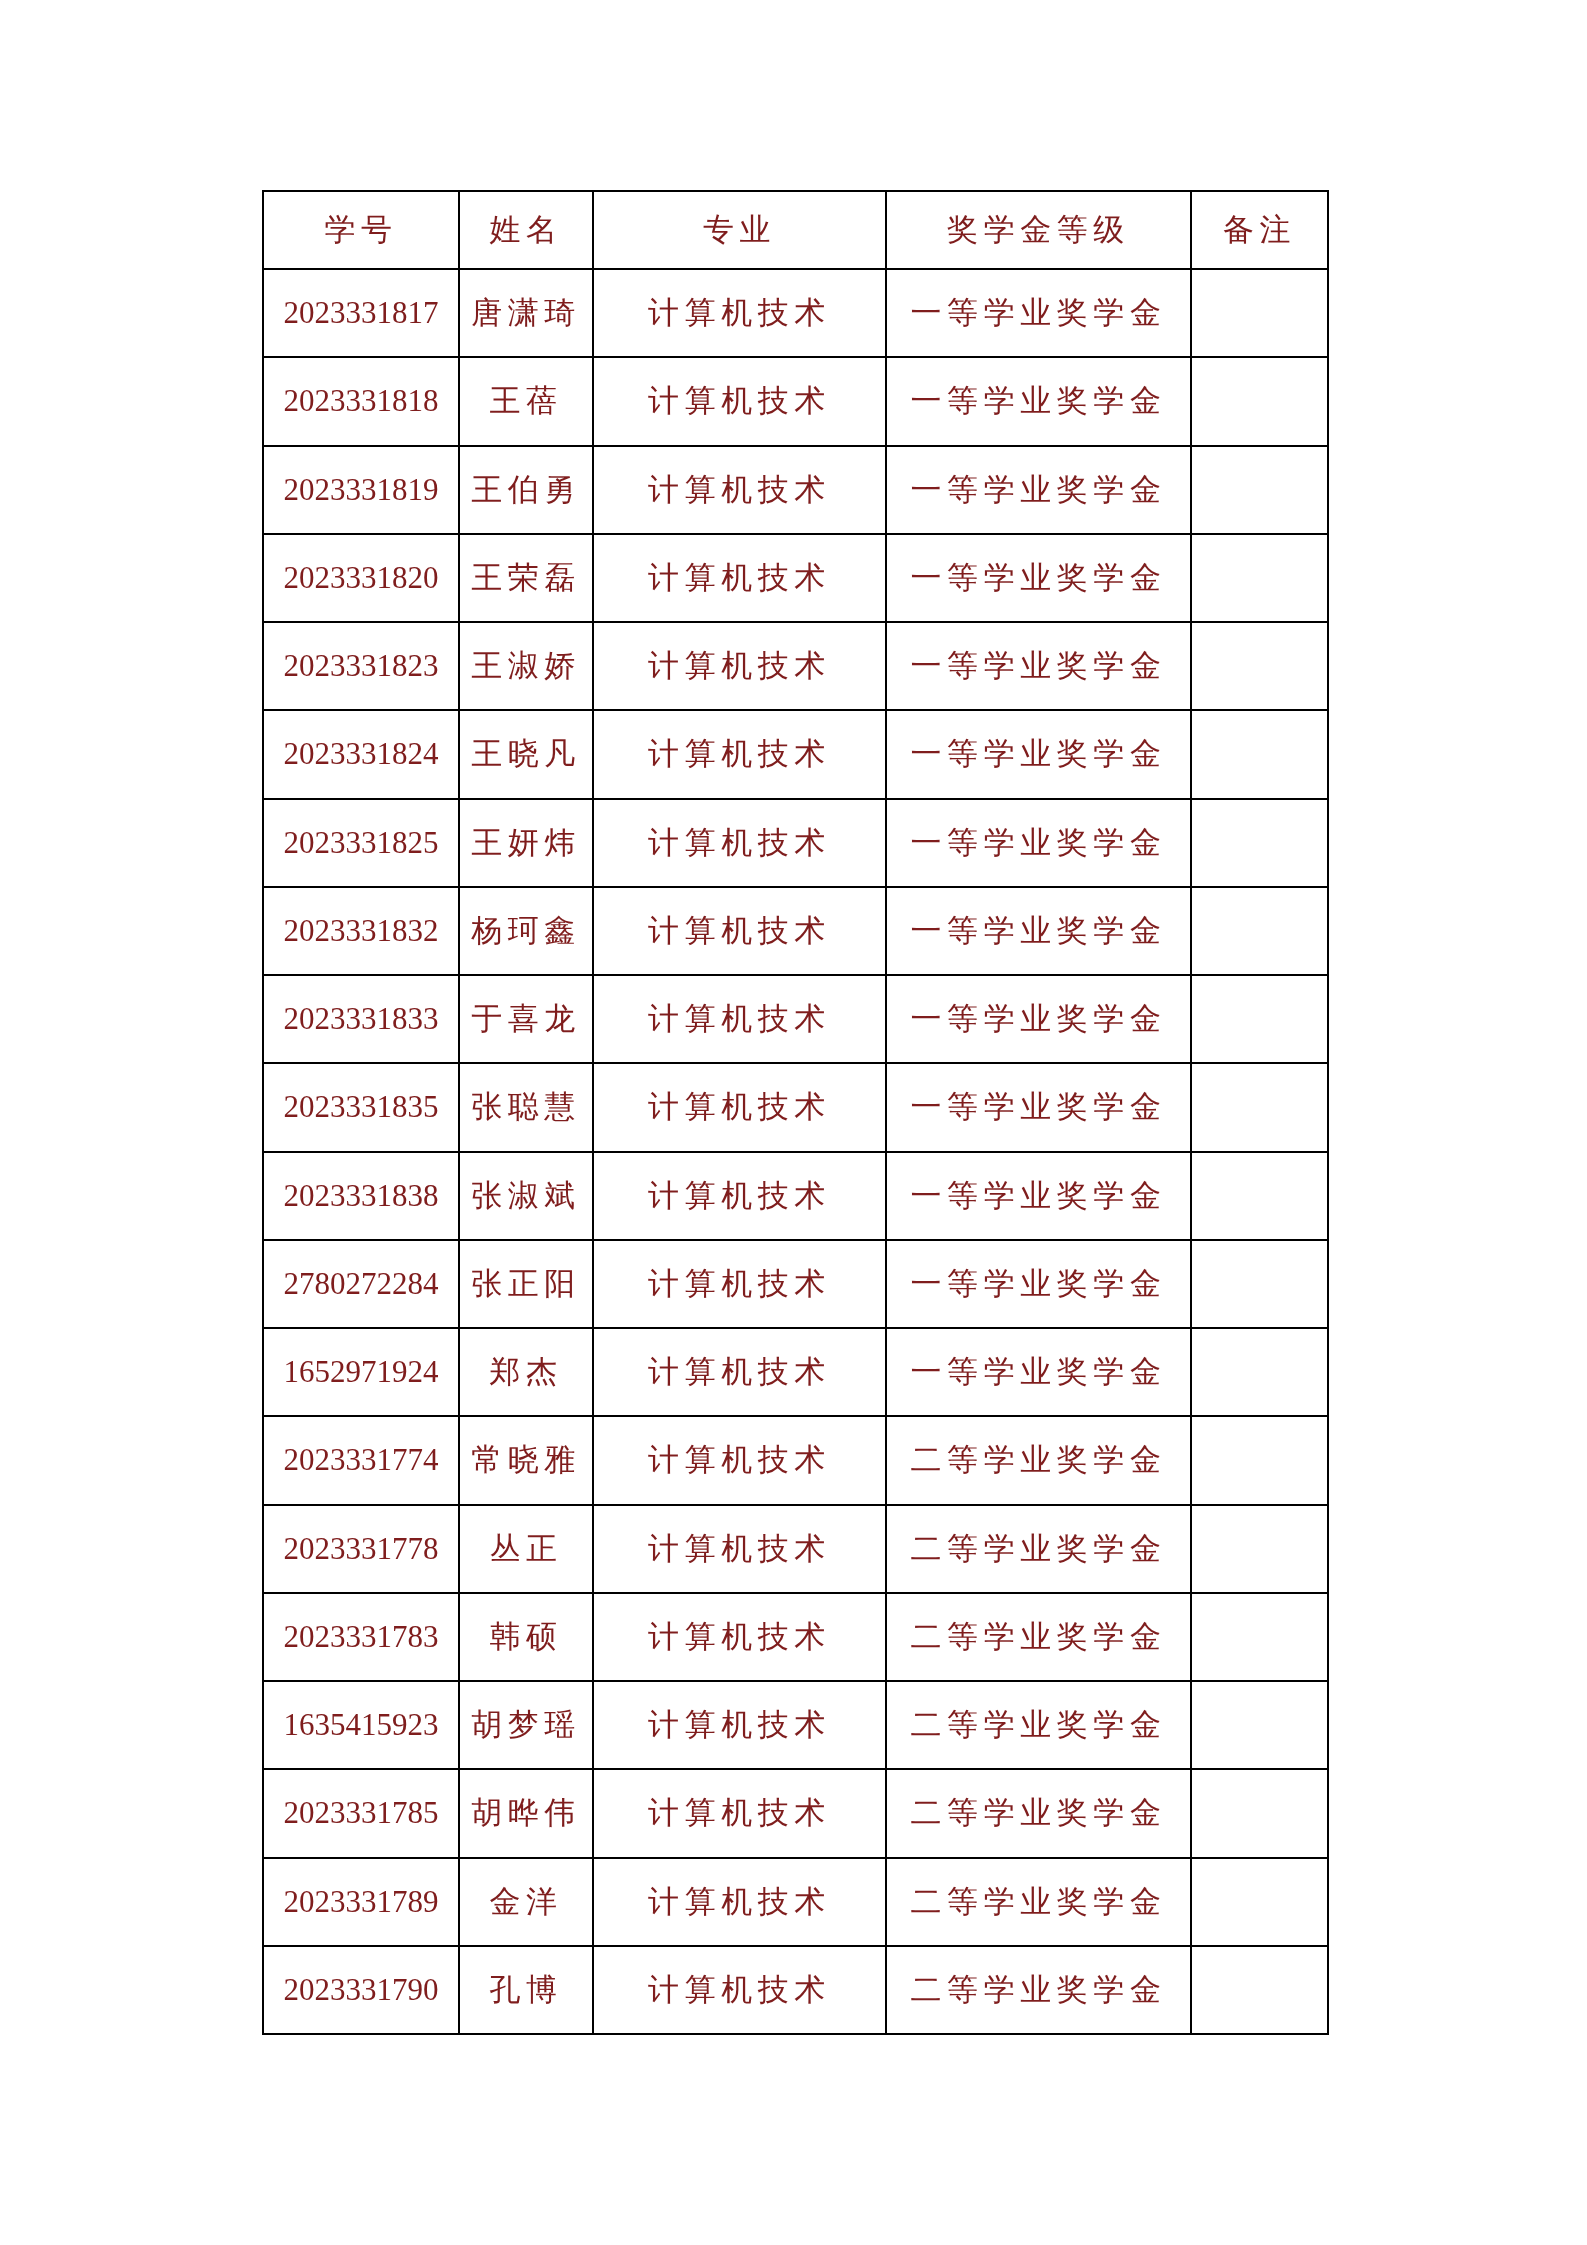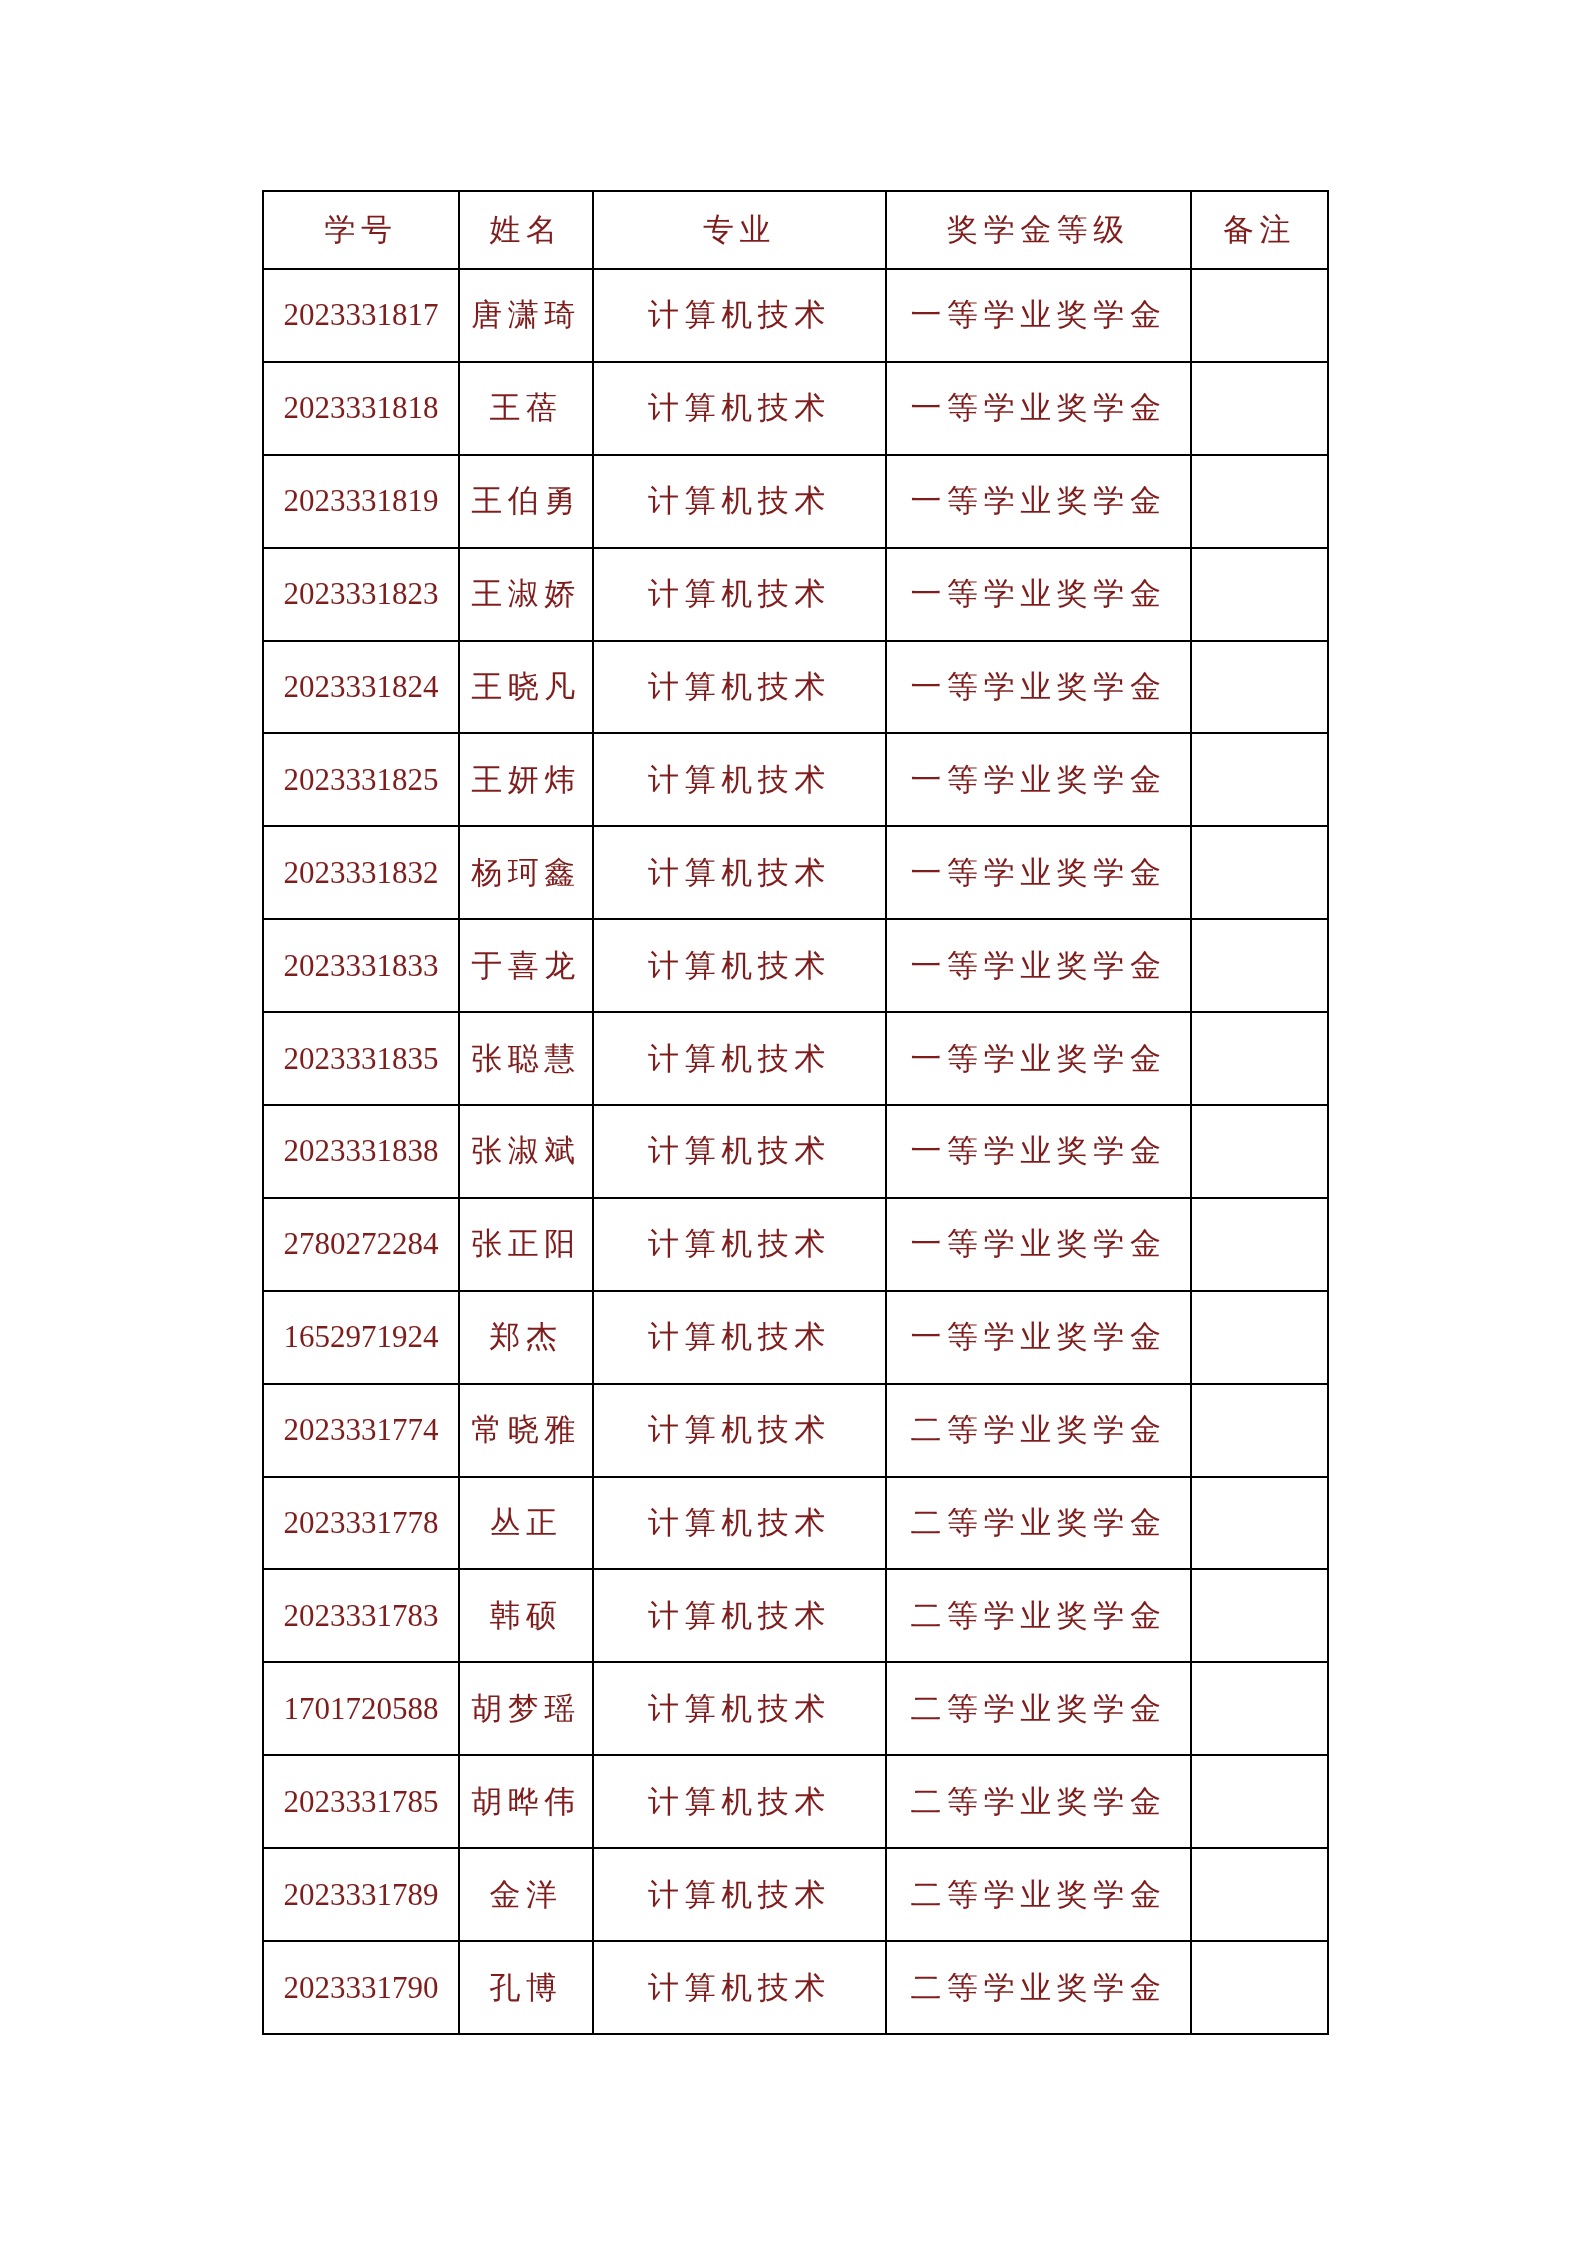--- a/index.html
+++ b/index.html
@@ -74,20 +74,27 @@
           <td class="cjk"></td>
         </tr>
         <tr>
           <td class="num">2023331819</td>
           <td class="cjk">王伯勇</td>
           <td class="cjk">计算机技术</td>
           <td class="cjk">一等学业奖学金</td>
           <td class="cjk"></td>
         </tr>
         <tr>
+          <td class="num">2023331820</td>
+          <td class="cjk">王荣磊</td>
+          <td class="cjk">计算机技术</td>
+          <td class="cjk">一等学业奖学金</td>
+          <td class="cjk"></td>
+        </tr>
+        <tr>
           <td class="num">2023331823</td>
           <td class="cjk">王淑娇</td>
           <td class="cjk">计算机技术</td>
           <td class="cjk">一等学业奖学金</td>
           <td class="cjk"></td>
         </tr>
         <tr>
           <td class="num">2023331824</td>
           <td class="cjk">王晓凡</td>
           <td class="cjk">计算机技术</td>
@@ -158,21 +165,21 @@
           <td class="cjk"></td>
         </tr>
         <tr>
           <td class="num">2023331783</td>
           <td class="cjk">韩硕</td>
           <td class="cjk">计算机技术</td>
           <td class="cjk">二等学业奖学金</td>
           <td class="cjk"></td>
         </tr>
         <tr>
-          <td class="num">1701720588</td>
+          <td class="num">1635415923</td>
           <td class="cjk">胡梦瑶</td>
           <td class="cjk">计算机技术</td>
           <td class="cjk">二等学业奖学金</td>
           <td class="cjk"></td>
         </tr>
         <tr>
           <td class="num">2023331785</td>
           <td class="cjk">胡晔伟</td>
           <td class="cjk">计算机技术</td>
           <td class="cjk">二等学业奖学金</td>

